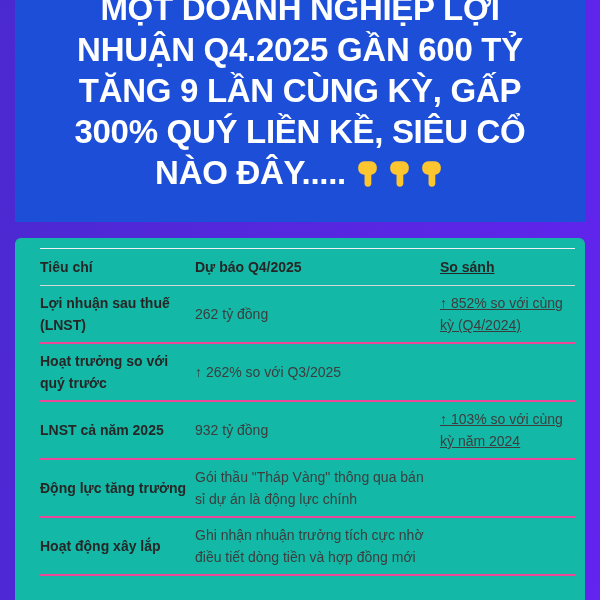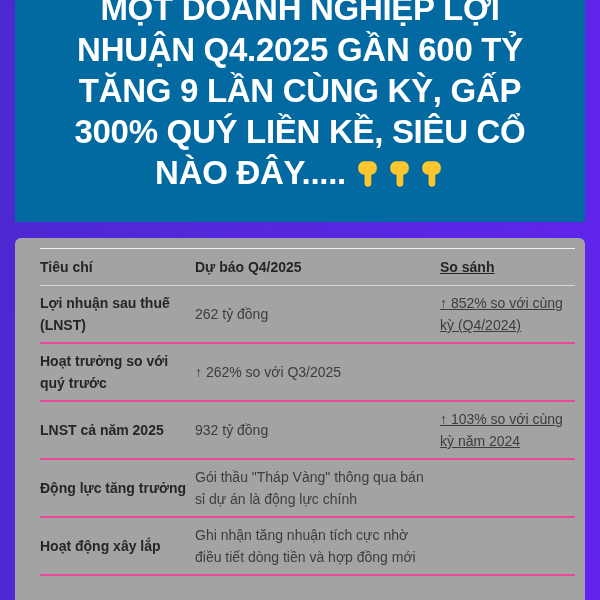--- a/index.html
+++ b/index.html
@@ -2,35 +2,35 @@
 <html><head>
 <meta charset="utf-8">
 <style>
   html, body { margin: 0; padding: 0; }
   body {
     width: 600px; height: 600px; overflow: hidden; position: relative;
     background: linear-gradient(100deg, #4b29d0 0%, #6224ee 100%);
     font-family: "Liberation Sans", sans-serif;
   }
   .banner {
-    margin: 0 15px; height: 222px; background: #0369a1; overflow: hidden;
+    margin: 0 15px; height: 222px; background: #1d4ed8; overflow: hidden;
   }
   .banner-text {
     margin-top: -12px; padding: 0 2px;
     text-align: center; color: #ffffff;
     font-weight: 800; font-size: 33px; line-height: 41px;
     letter-spacing: -0.3px;
   }
   .hl { white-space: nowrap; }
   .hands { display: inline-flex; gap: 5px; margin-left: 8px; vertical-align: -5px; }
   .hand { width: 27px; height: 30px; color: #fdc62f; }
 
   .card {
     position: absolute; left: 15px; right: 15px; top: 238px; bottom: 0;
-    background: #a3a3a3; border-radius: 6px 6px 0 0;
+    background: #14b8a6; border-radius: 6px 6px 0 0;
     padding-top: 10px; overflow: hidden;
   }
   .trow {
     display: grid; grid-template-columns: 155px 245px 1fr;
     align-items: center;
     margin: 0 10px 0 25px;
     padding: 6px 0;
     border-bottom: 2px solid #ec4899;
   }
   .thead {
@@ -99,16 +99,16 @@
 
 
   <div class="trow">
     <div class="c c1">Động lực tăng trưởng</div>
     <div class="c c2">Gói thầu "Tháp Vàng" thông qua bán sỉ dự án là động lực chính</div>
     <div class="c c3"></div>
   </div>
 
   <div class="trow">
     <div class="c c1">Hoạt động xây lắp</div>
-    <div class="c c2">Ghi nhận tăng nhuận tích cực nhờ điều tiết dòng tiền và hợp đồng mới</div>
+    <div class="c c2">Ghi nhận nhuận trưởng tích cực nhờ điều tiết dòng tiền và hợp đồng mới</div>
     <div class="c c3"></div>
   </div>
 </div>
 
 </body></html>

